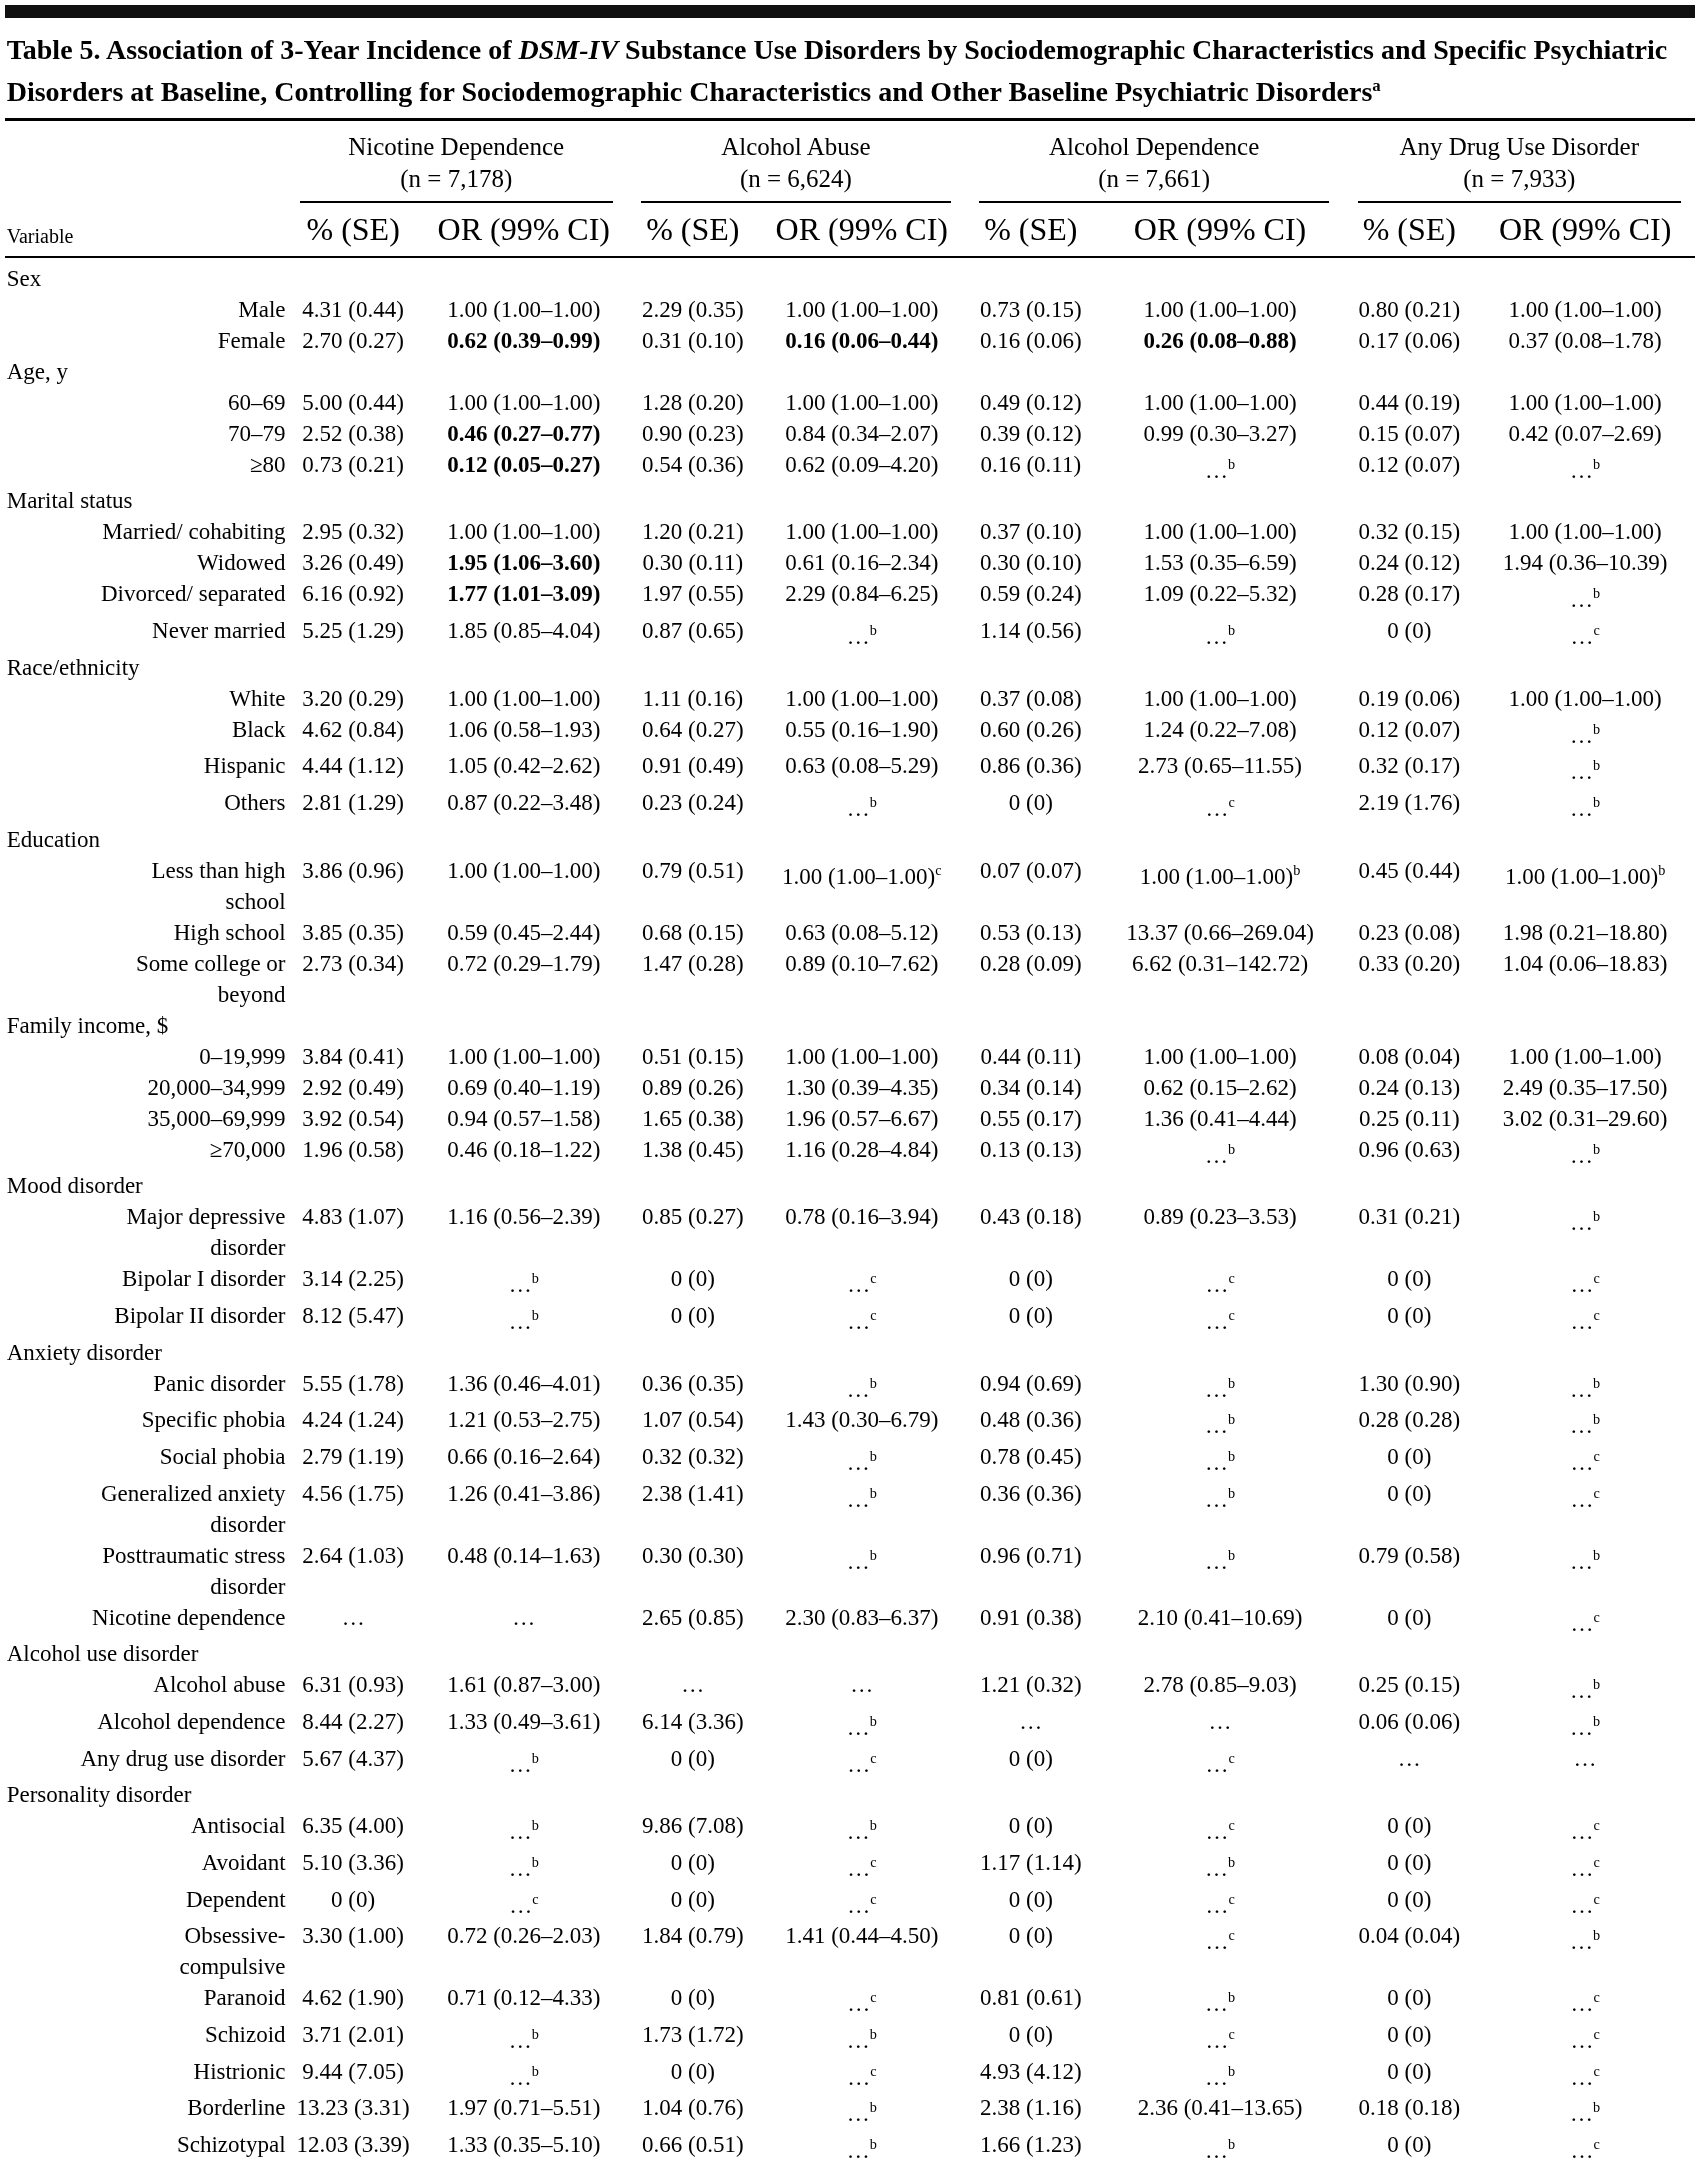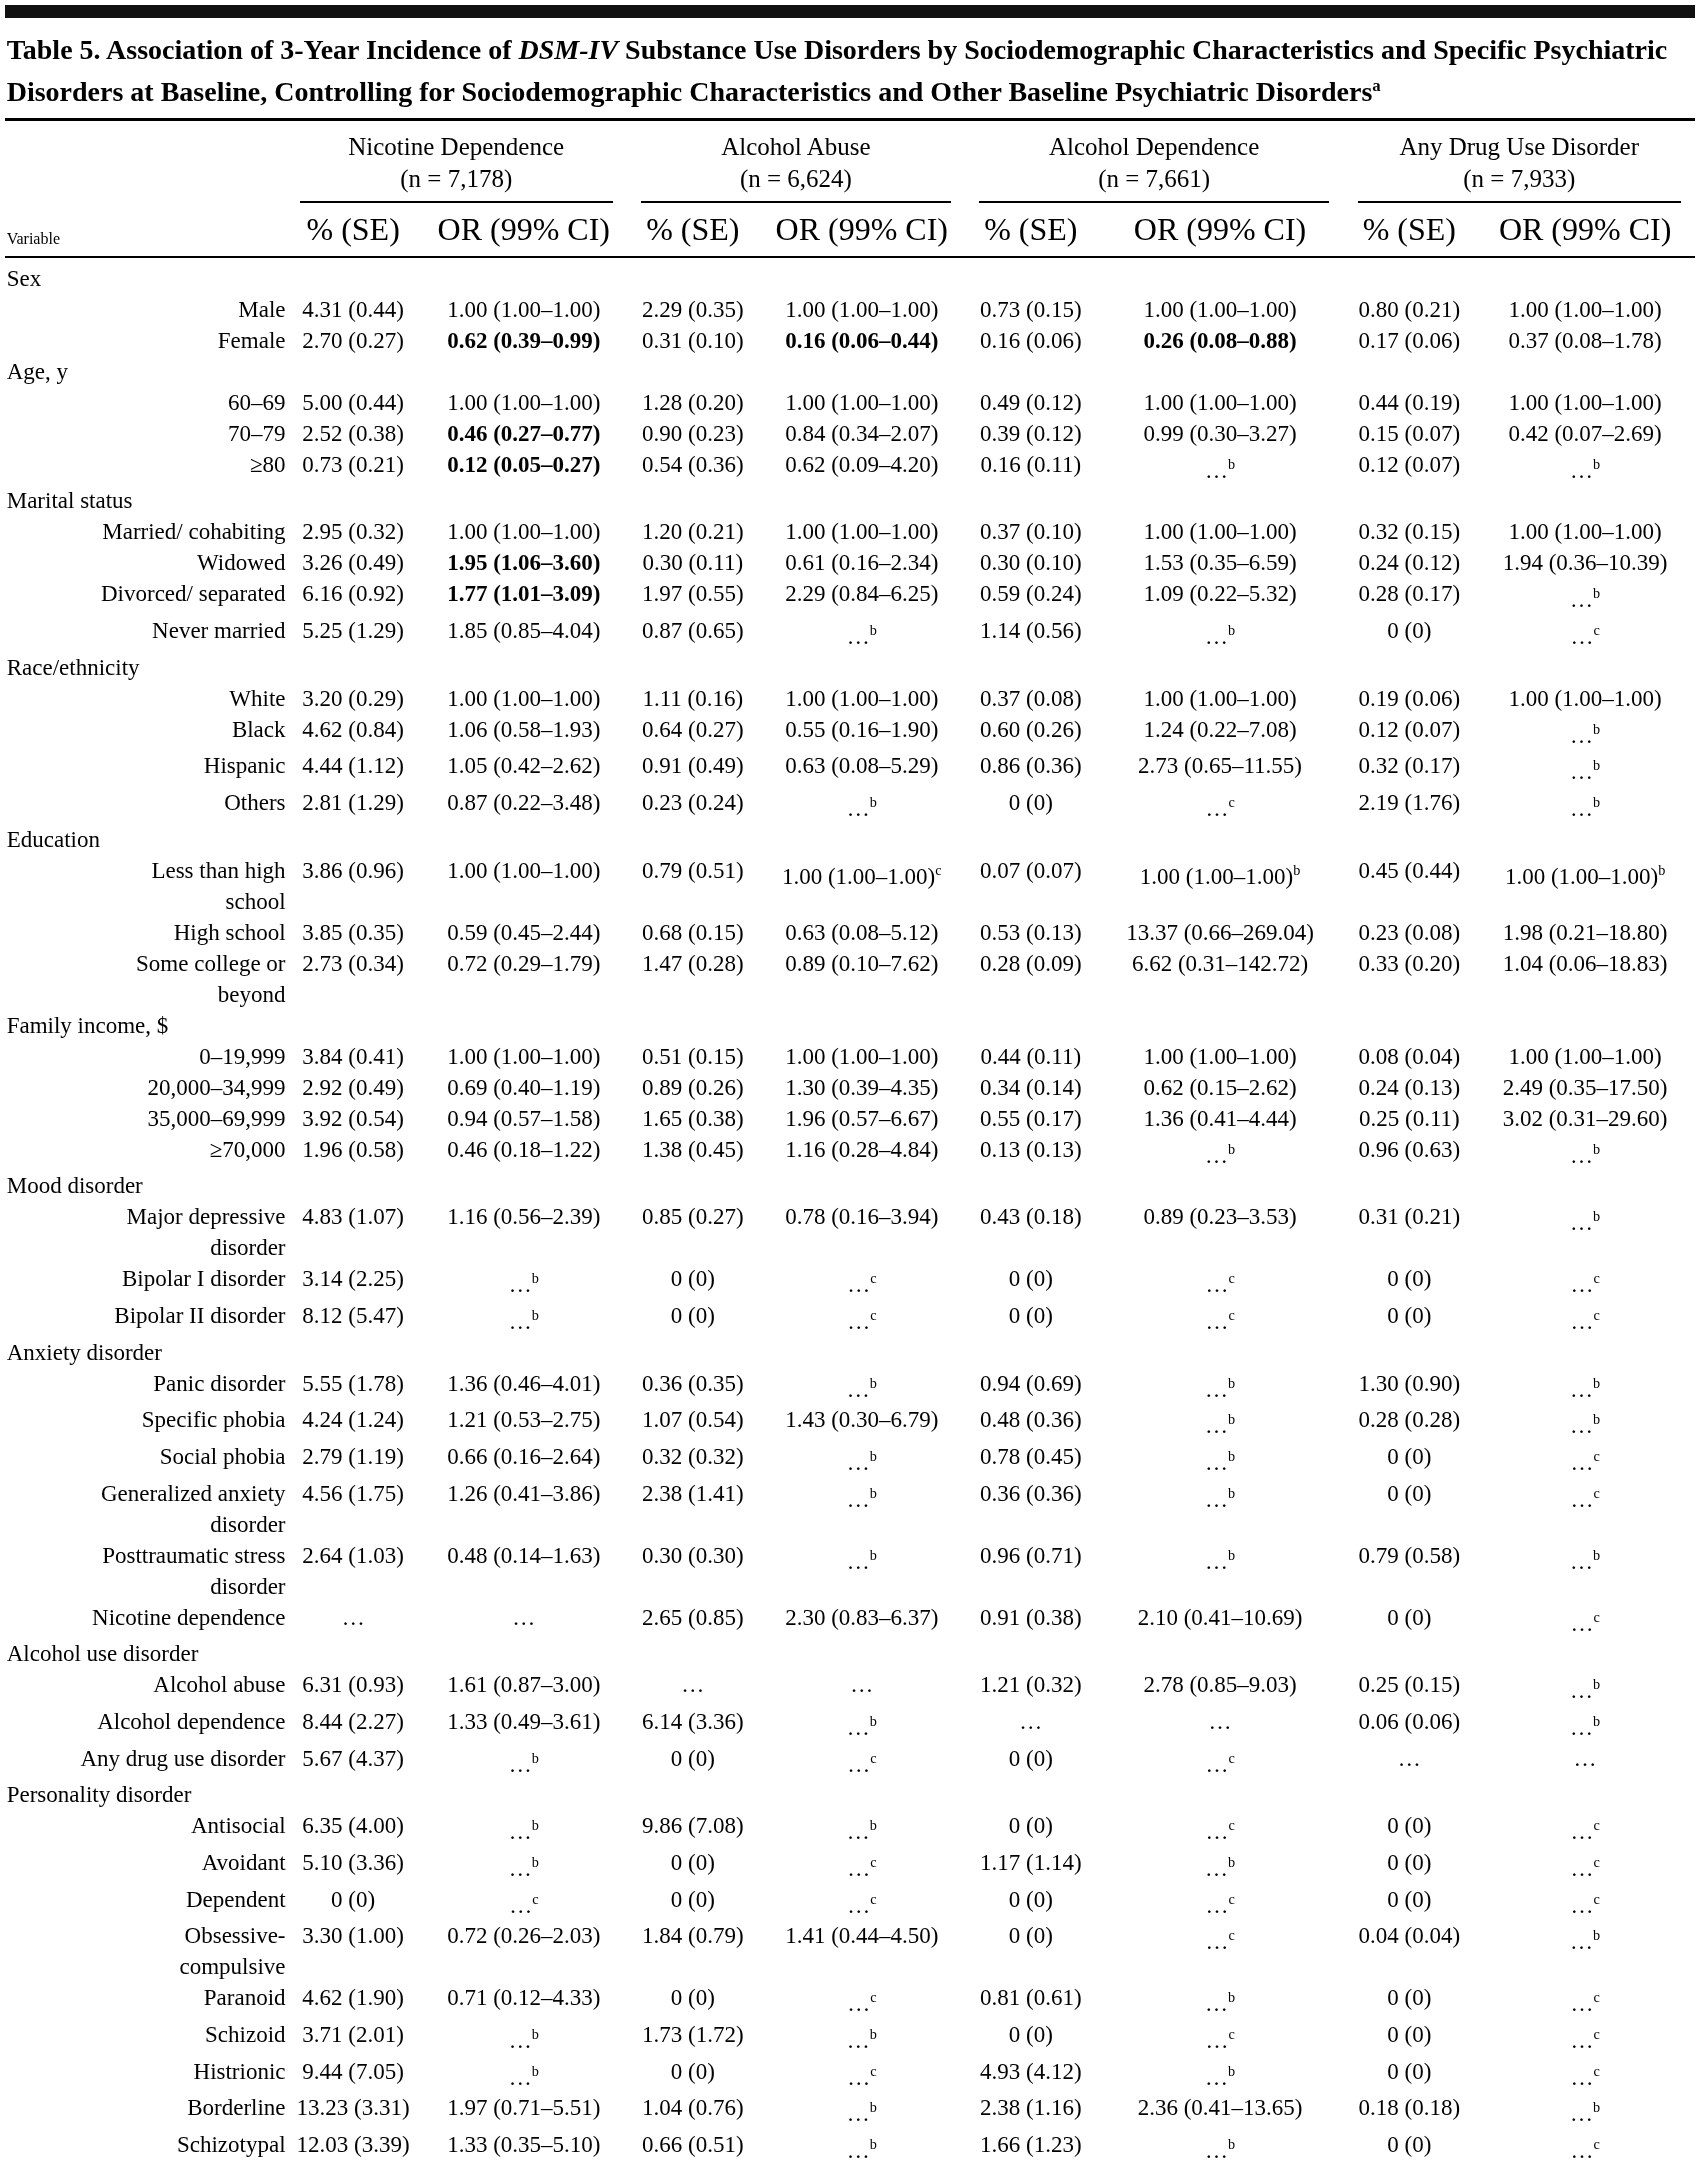--- a/index.html
+++ b/index.html
@@ -15,21 +15,21 @@
     margin:13.3px 0 8.3px 1.7px;
     font-family:Liberation Serif, serif;
   }
   .title .i { font-style:italic; }
   .title sup { font-size:60%; }
   .title-rule { border-top:3.3px solid #000; margin-bottom:0; }
 
   table.tbl { width:100%; border-collapse:collapse; table-layout:fixed; }
   .th-var {
     text-align:left; vertical-align:bottom; font-weight:normal;
-    font-size:16px; padding:0 0 7.5px 1.7px; border-bottom:2.5px solid #000;
+    font-size:20px; padding:0 0 7.5px 1.7px; border-bottom:2.5px solid #000;
   }
   .th-grp { font-weight:normal; padding-top:10px; vertical-align:top; }
   .grp-inner {
     margin:0 13.3px; border-bottom:2.5px solid #000; padding-bottom:6.6px;
   }
   .grp-name { font-size:25px; line-height:31.5px; text-align:center; }
   .grp-n    { font-size:25px; line-height:31.5px; }
   .th-sub {
     font-weight:normal; font-size:32px; text-align:center;
     padding:7.5px 0 7.5px 0; border-bottom:2.5px solid #000;

